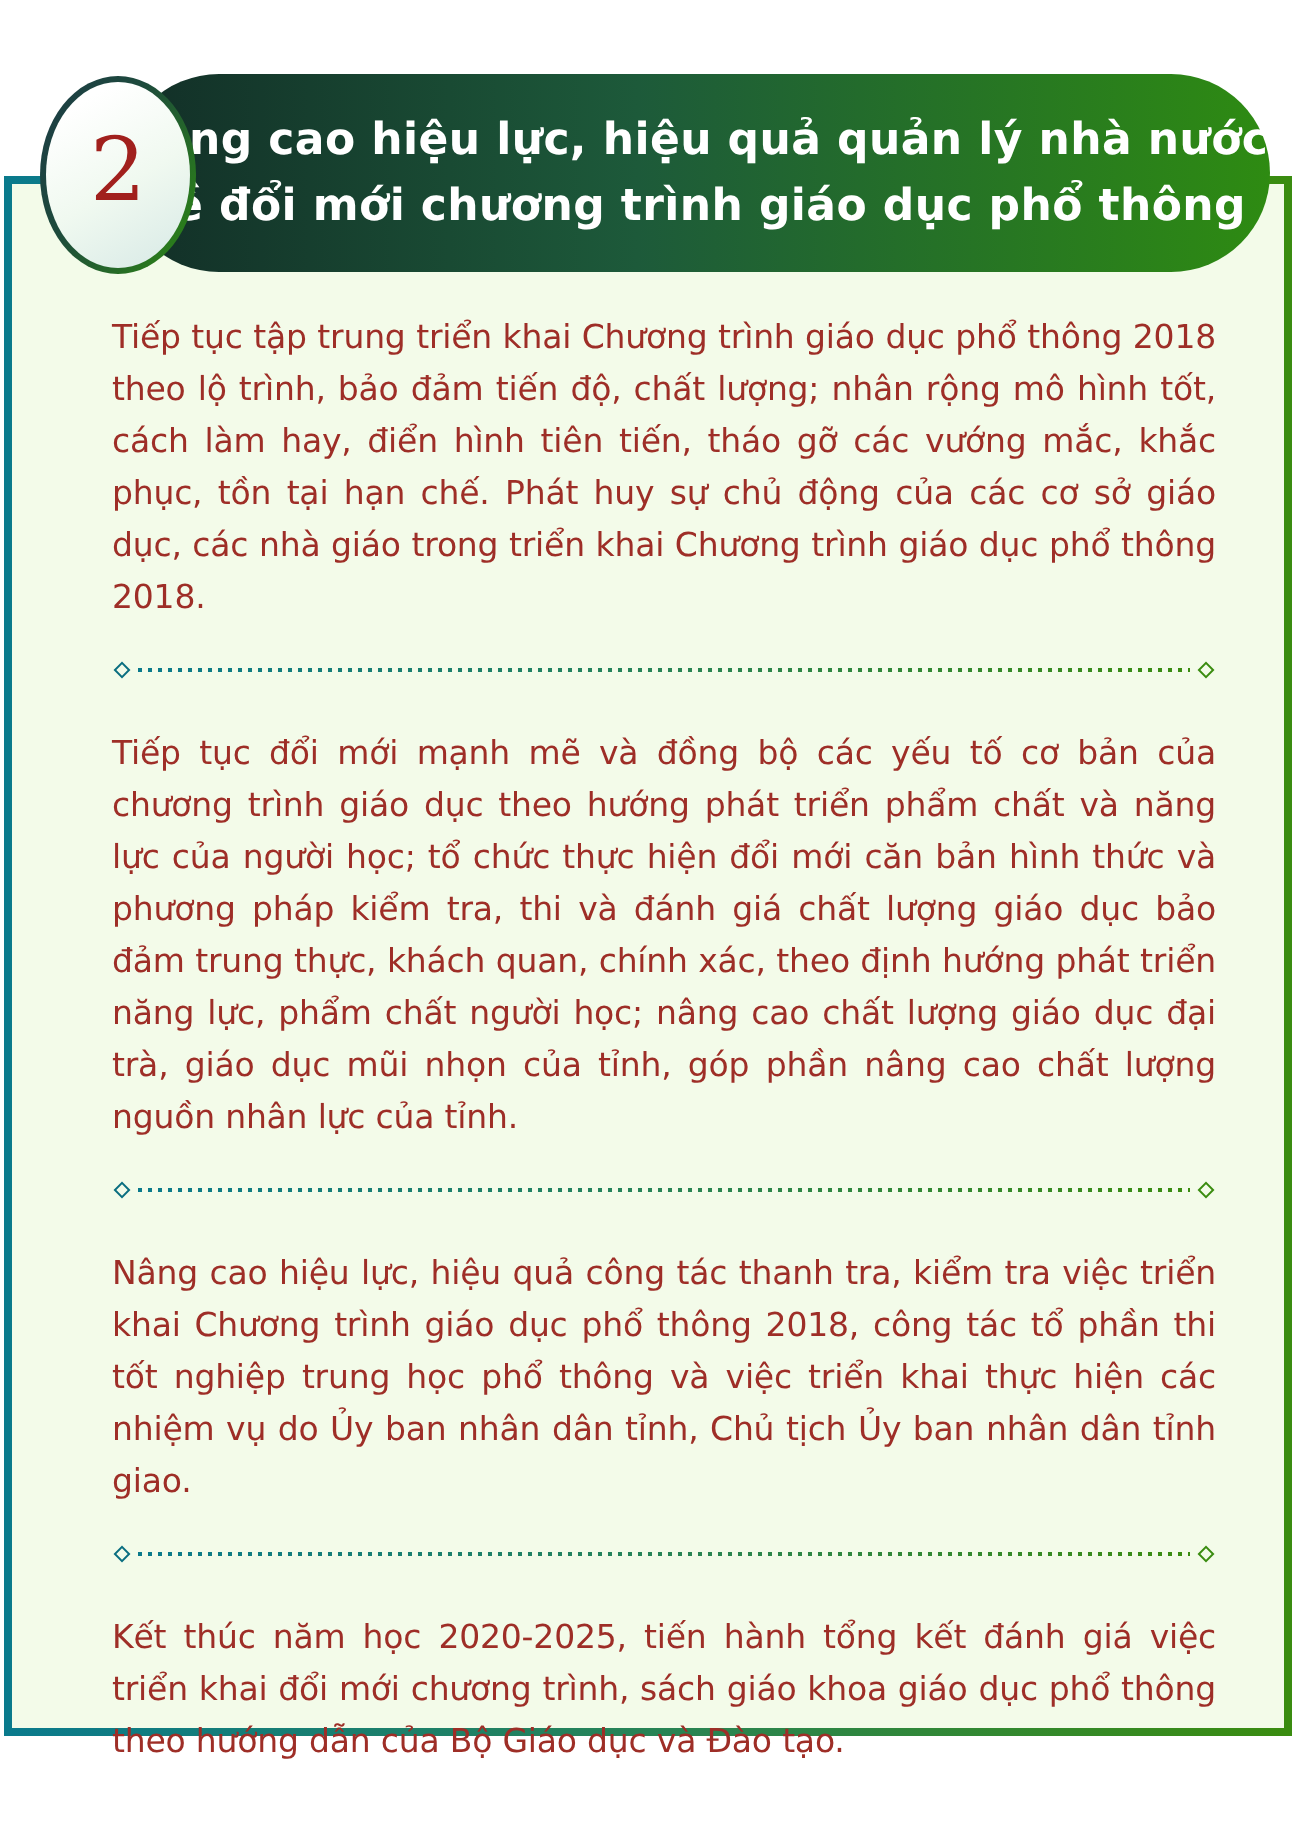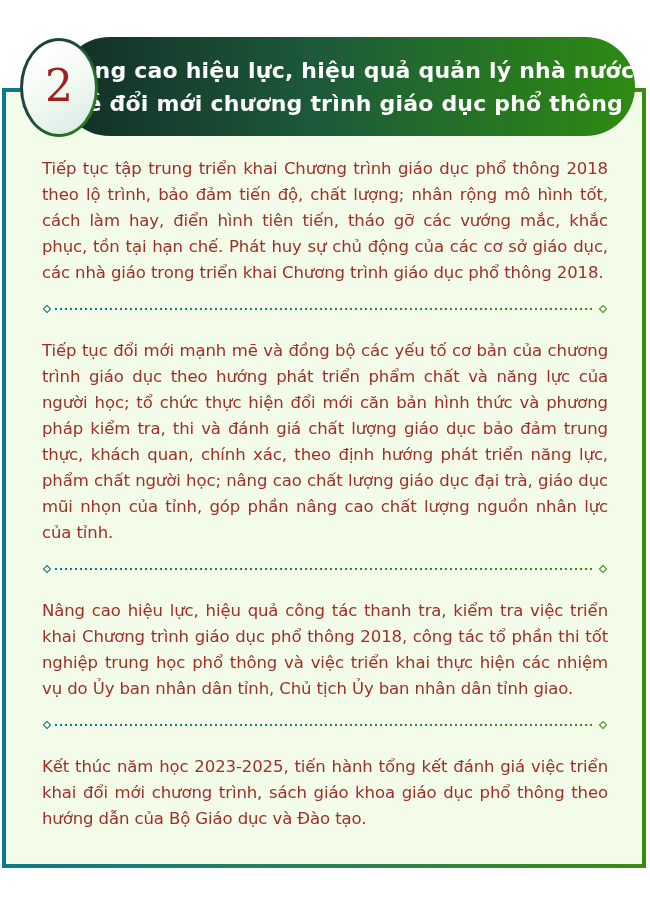--- a/index.html
+++ b/index.html
@@ -13,21 +13,21 @@
 
   
   .panel {
     position: absolute;
     left: 2px; top: 88px;
     width: 644px; height: 780px;
     box-sizing: border-box;
     border: 4px solid;
     border-image: linear-gradient(90deg, #0a7a8c 0%, #2a8450 55%, #3a8c10 100%) 1;
     background: #f3fbe9;
-    padding: 64px 34px 0 36px;
+    padding: 64px 34px 0 50px;
   }
   .para {
     margin: 0;
     color: #9e2e27;
     font-size: 16.5px;
     line-height: 26px;
     letter-spacing: -0.1px;
     text-align: justify;
   }
   .divider {
@@ -126,21 +126,21 @@
     </div>
 
     <p class="para">Nâng cao hiệu lực, hiệu quả công tác thanh tra, kiểm tra việc triển khai Chương trình giáo dục phổ thông 2018, công tác tổ phần thi tốt nghiệp trung học phổ thông và việc triển khai thực hiện các nhiệm vụ do Ủy ban nhân dân tỉnh, Chủ tịch Ủy ban nhân dân tỉnh giao.</p>
 
     <div class="divider">
       <span class="diamond left"></span>
       <span class="dots"></span>
       <span class="diamond right"></span>
     </div>
 
-    <p class="para">Kết thúc năm học 2023-2025, tiến hành tổng kết đánh giá việc triển khai đổi mới chương trình, sách giáo khoa giáo dục phổ thông theo hướng dẫn của Bộ Giáo dục và Đào tạo.</p>
+    <p class="para">Kết thúc năm học 2020-2025, tiến hành tổng kết đánh giá việc triển khai đổi mới chương trình, sách giáo khoa giáo dục phổ thông theo hướng dẫn của Bộ Giáo dục và Đào tạo.</p>
   </div>
 
   <header>
     <div class="banner">
       <span class="banner-line">Nâng cao hiệu lực, hiệu quả quản lý nhà nước</span>
       <span class="banner-line">về đổi mới chương trình giáo dục phổ thông</span>
     </div>
     <div class="number-circle">
       <div class="inner">
         <span class="num">2</span>

